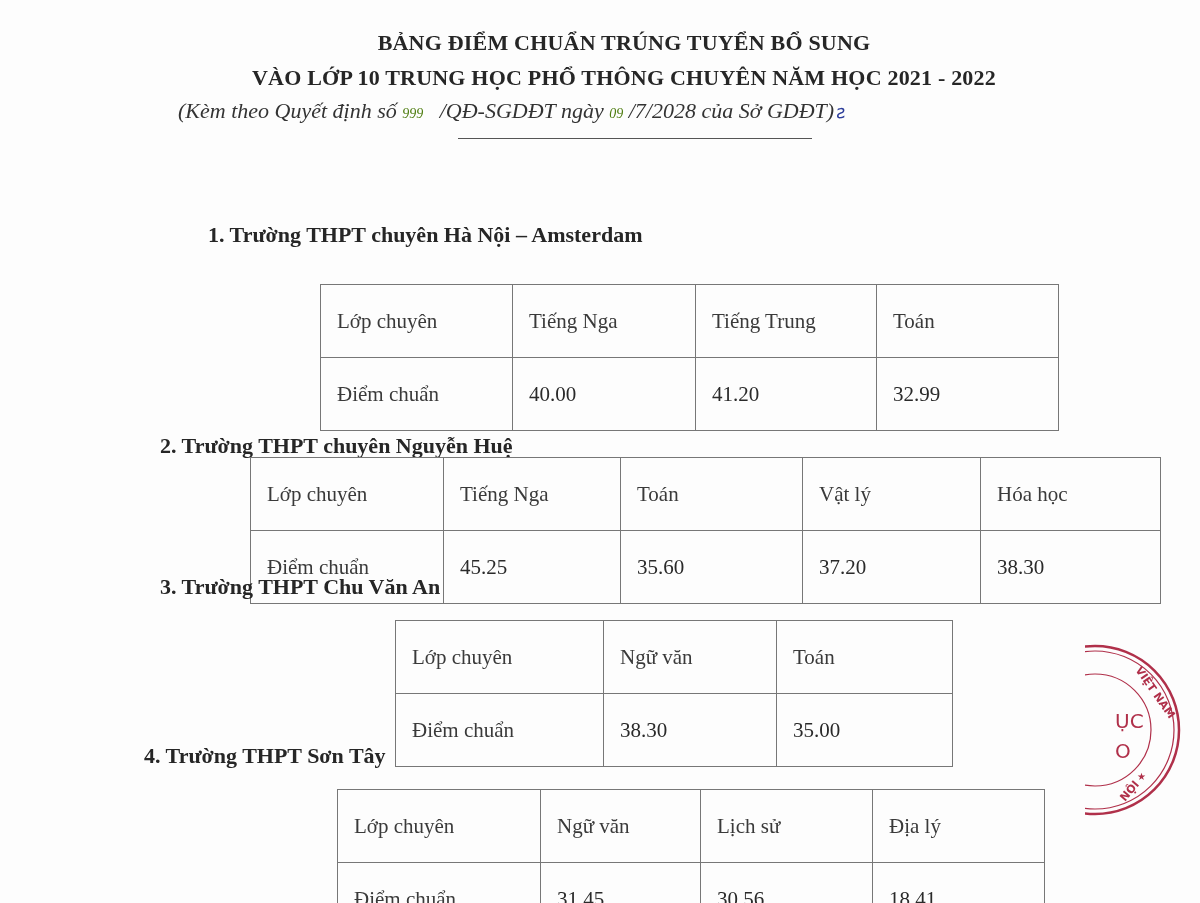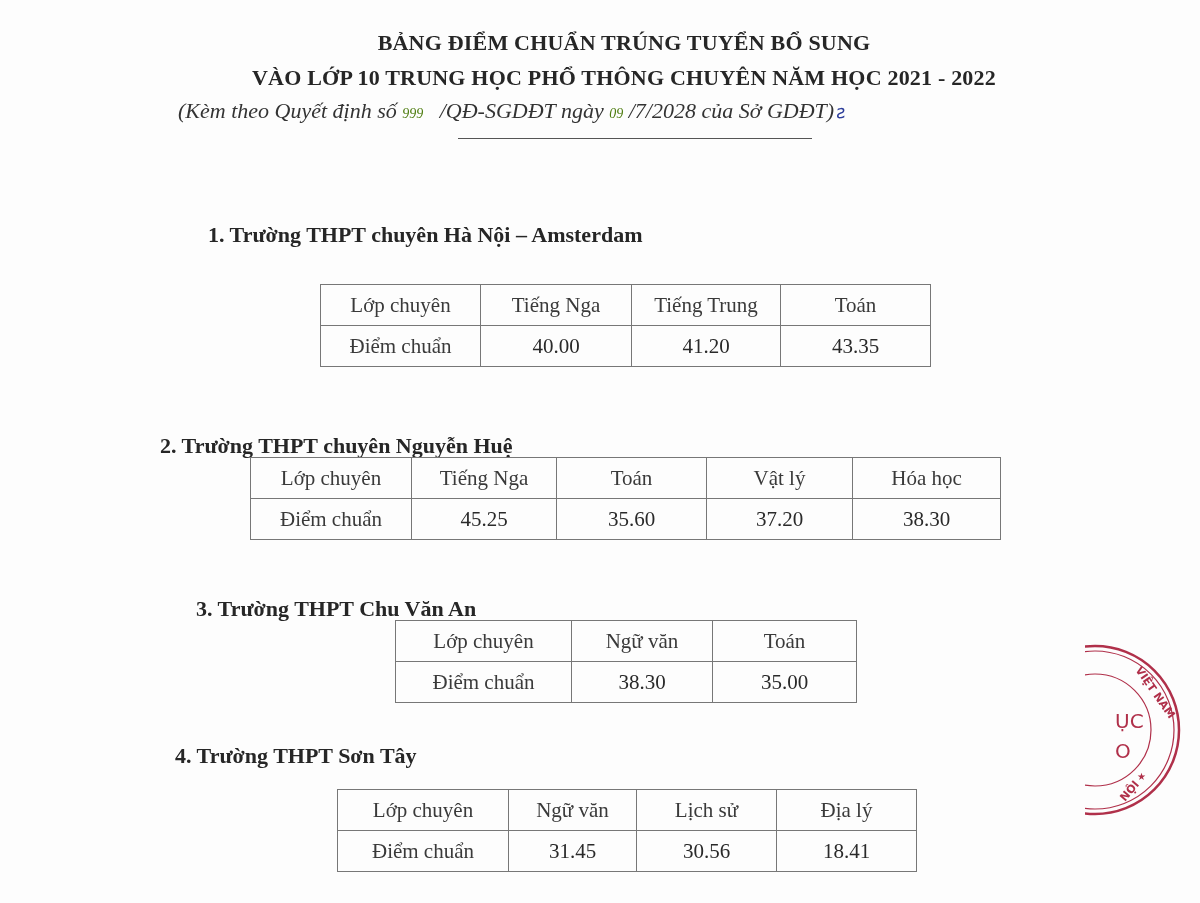--- a/index.html
+++ b/index.html
@@ -20,21 +20,21 @@
   .hw { font-family:Liberation Serif, serif; font-style:italic; color:#4d7c0f; font-size:14px; }
   .sig { display:inline-block; color:#2c3d9a; font-family:"DejaVu Sans",sans-serif; font-size:18px; transform:rotate(-10deg); margin-left:2px;}
   .rule { position:absolute; top:138px; left:458px; width:354px; height:1px; background:#555; }
   .sec {
     position:absolute; font-weight:bold; font-size:22px; color:#262626; white-space:nowrap;
   }
   table.score {
     position:absolute; border-collapse:collapse; font-size:21px; color:#3a3a3a;
   }
   table.score td {
-    border:1.5px solid #777; height:40px; padding:0; text-align:center; vertical-align:middle;
+    border:1.5px solid #777; height:40px; padding:16px; vertical-align:middle;
   }
   table.score td.val { font-weight:normal; color:#2a2a2a; }
   .stamp {
     position:absolute; left:1085px; top:640px; width:200px; height:200px;
   }
 </style>
 </head>
 <body>
 
 <div class="title t1">BẢNG ĐIỂM CHUẨN TRÚNG TUYỂN BỔ SUNG</div>
@@ -48,21 +48,21 @@
       <tr>
     <td style="width:159px">Lớp chuyên</td>
     <td style="width:150px">Tiếng Nga</td>
     <td style="width:148px">Tiếng Trung</td>
     <td style="width:149px">Toán</td>
   </tr>
   <tr>
     <td>Điểm chuẩn</td>
     <td class="val">40.00</td>
     <td class="val">41.20</td>
-    <td class="val">43.35</td>
+    <td class="val">32.99</td>
   </tr>
 </tbody>
   </table>
 
 <div class="sec" style="left:160px; top:433px;">2. Trường THPT chuyên Nguyễn Huệ</div>
 <table class="score" style="left:250px; top:457px;">
   <tbody>
       <tr>
     <td style="width:160px">Lớp chuyên</td>
     <td style="width:144px">Tiếng Nga</td>
@@ -73,37 +73,37 @@
   <tr>
     <td>Điểm chuẩn</td>
     <td class="val">45.25</td>
     <td class="val">35.60</td>
     <td class="val">37.20</td>
     <td class="val">38.30</td>
   </tr>
 </tbody>
   </table>
 
-<div class="sec" style="left:160px; top:596px;margin-left:36px;">3. Trường THPT Chu Văn An</div>
+<div class="sec" style="left:160px; top:574px;">3. Trường THPT Chu Văn An</div>
 <table class="score" style="left:395px; top:620px;">
   <tbody>
       <tr>
     <td style="width:175px">Lớp chuyên</td>
     <td style="width:140px">Ngữ văn</td>
     <td style="width:143px">Toán</td>
   </tr>
   <tr>
     <td>Điểm chuẩn</td>
     <td class="val">38.30</td>
     <td class="val">35.00</td>
   </tr>
 </tbody>
   </table>
 
-<div class="sec" style="left:175px; top:743px;">4. Trường THPT Sơn Tây</div>
+<div class="sec" style="left:144px; top:743px;">4. Trường THPT Sơn Tây</div>
 <table class="score" style="left:337px; top:789px;">
   <tbody>
       <tr>
     <td style="width:170px">Lớp chuyên</td>
     <td style="width:127px">Ngữ văn</td>
     <td style="width:139px">Lịch sử</td>
     <td style="width:139px">Địa lý</td>
   </tr>
   <tr>
     <td>Điểm chuẩn</td>

